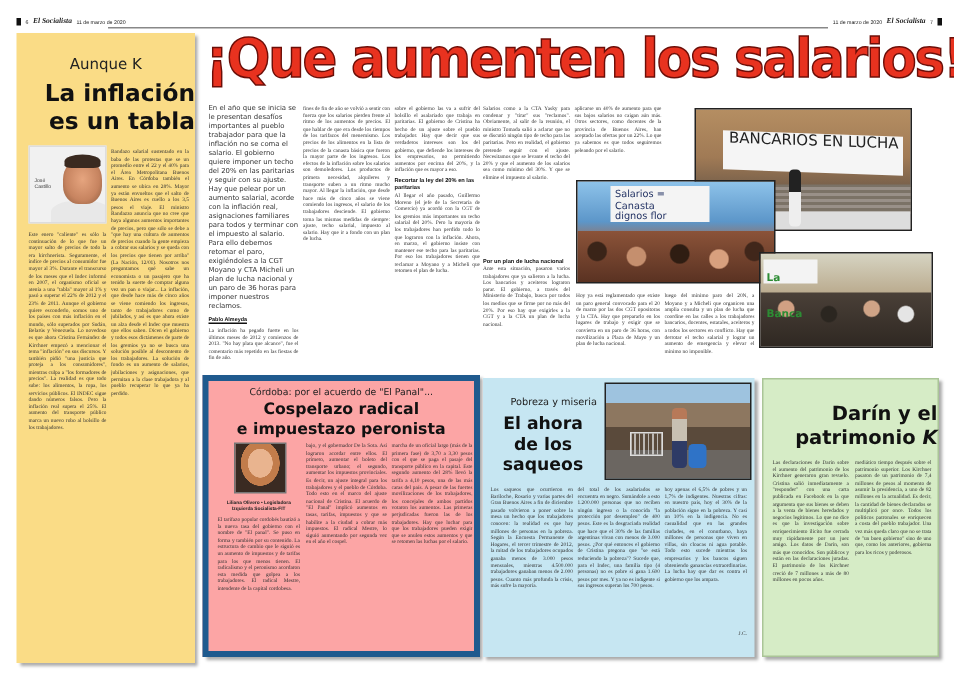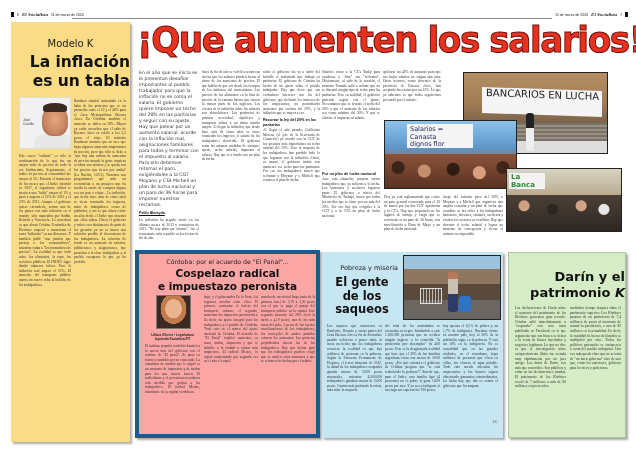--- a/index.html
+++ b/index.html
@@ -40,21 +40,21 @@
   .photo-bancarios .banner { position: absolute; left: 18px; top: 16px; width: 120px; height: 26px; background: #f5f5f5; transform: skewY(2deg); font-family: "DejaVu Sans", sans-serif; font-size: 10px; line-height: 11px; color: #222; padding-left: 4px; }
   .photo-bancarios .steps { position: absolute; left: 40px; top: 50px; width: 105px; height: 20px; background: repeating-linear-gradient(180deg, #7b7266 0 2px, #999088 2px 4px); }
   .photo-bancarios .street { position: absolute; left: 0; bottom: 0; width: 100%; height: 12px; background: #ddd; }
   .photo-bancarios .person { position: absolute; left: 62px; top: 40px; width: 8px; height: 38px; background: linear-gradient(180deg, #222 0 40%, #eee 40% 100%); border-radius: 3px; }
 
   .photo-salarios { left: 384px; top: 120px; width: 133px; height: 69px; background: linear-gradient(180deg, #8ec3ea 0%, #5c96c9 40%, #a36a4f 62%, #6b3e2a 100%); }
   .photo-salarios .sign { position: absolute; left: 22px; top: 3px; width: 66px; height: 24px; background: #f4f4f4; font-family: "DejaVu Sans", sans-serif; font-size: 6.5px; line-height: 7.5px; color: #1b2b5e; padding: 2px 3px; }
   .photo-salarios .crowd { position: absolute; left: 0; bottom: 0; width: 100%; height: 34px; background: radial-gradient(circle at 10% 40%, #3a2418 0 6px, transparent 7px), radial-gradient(circle at 30% 50%, #c58f6e 0 6px, transparent 7px), radial-gradient(circle at 52% 45%, #2f1d12 0 6px, transparent 7px), radial-gradient(circle at 72% 55%, #d8a07e 0 6px, transparent 7px), radial-gradient(circle at 90% 40%, #40261a 0 6px, transparent 7px), linear-gradient(180deg, #8b5339, #5a3222); }
 
   .photo-lasbanca { left: 506px; top: 168px; width: 116px; height: 64px; background: linear-gradient(180deg, #d6d4c2 0%, #b9a98c 45%, #6b5d4e 100%); }
-  .photo-lasbanca .flag { position: absolute; left: 2px; top: 4px; width: 36px; height: 16px; background: #f3f3f3; font-family: "DejaVu Sans", sans-serif; font-weight: bold; font-size: 7px; line-height: 8px; color: #2d8c34; padding-left: 2px; }
+  .photo-lasbanca .flag { position: absolute; left: 2px; top: 4px; width: 36px; height: 16px; background: #f3f3f3; font-family: "DejaVu Sans", sans-serif; font-weight: bold; font-size: 7px; line-height: 24px; color: #2d8c34; padding-left: 2px; }
   .photo-lasbanca .crowd { position: absolute; left: 0; bottom: 0; width: 100%; height: 36px; background: radial-gradient(circle at 15% 30%, #d1a083 0 5px, transparent 6px), radial-gradient(circle at 40% 40%, #2b2620 0 5px, transparent 6px), radial-gradient(circle at 65% 30%, #cfa487 0 5px, transparent 6px), radial-gradient(circle at 85% 40%, #e5e5e5 0 5px, transparent 6px), linear-gradient(180deg, #4a4038, #2f2822); }
 
   
   .cordoba-box { position: absolute; left: 135px; top: 250px; width: 185px; height: 188px; border: 4px solid #1f5a8e; background: #fca5a5; box-shadow: 2px 2px 2px #aaa; }
   .cordoba-kicker { position: absolute; top: 4px; left: 0; right: 0; text-align: center; font-family: "DejaVu Sans", sans-serif; font-size: 6.2px; color: #222; }
   .cordoba-title { position: absolute; top: 13px; left: 0; right: 0; text-align: center; font-family: "DejaVu Sans", sans-serif; font-weight: bold; font-size: 10.5px; line-height: 12.5px; color: #111; }
   .cordoba-photo { position: absolute; left: 17px; top: 41px; width: 35px; height: 34px; background: radial-gradient(ellipse at 50% 40%, #e9b48f 0 35%, #c27c4b 36% 55%, #3a2a22 56%); border: 1px solid #777; }
   .cordoba-caption { position: absolute; left: 6px; top: 79px; width: 55px; text-align: center; font-family: "Liberation Sans", sans-serif; font-weight: bold; font-size: 3.2px; line-height: 4px; color: #222; }
   .cordoba-col { position: absolute; top: 41px; height: 138px; }
 
@@ -89,21 +89,21 @@
 </div>
 <div class="rule-top" style="left:72px; width:480px;"></div>
 <div class="folio folio-right">
   <span>11 de marzo de 2020</span>
   <span class="paper">El Socialista</span>
   <span>7</span>
   <span class="mark"></span>
 </div>
 
 <div class="modelo-box">
-  <div class="modelo-kicker">Modelo K</div>
+  <div class="modelo-kicker">Aunque K</div>
   <div class="modelo-title">
     <div>La inflación</div>
     <div>es un tabla</div>
   </div>
   <div class="modelo-photo">
     <div class="caption" style="width:18px;">José Castillo</div>
     <div class="shirt"></div>
     <div class="face"></div>
     <div class="hair"></div>
   </div>
@@ -160,21 +160,21 @@
   <div class="cordoba-photo"></div>
   <div class="cordoba-caption">Liliana Olivero • Legisladora Izquierda Socialista-FIT</div>
   <div class="cordoba-col text" style="left:6px; top:90px; width:55px; height:88px;">El tarifazo popular cordobés bautizó a la nueva tasa del gobierno con el nombre de "El panal". Se puso en forma y también por su contenido. La estructura de cambio que le siguió es un aumento de impuestos y de tarifas para los que menos tienen. El radicalismo y el peronismo acordaron esta medida que golpea a los trabajadores. El radical Mestre, intendente de la capital cordobesa.</div>
   <div class="cordoba-col text" style="left:65px; width:54px;">bajo, y el gobernador De la Sota. Así lograron acordar entre ellos. El primero, aumentar el boleto del transporte urbano; el segundo, aumentar los impuestos provinciales. Es decir, un ajuste integral para los trabajadores y el pueblo de Córdoba. Todo esto en el marco del ajuste nacional de Cristina. El acuerdo de "El Panal" implicó aumentos en tasas, tarifas, impuestos y que se habilite a la ciudad a cobrar más impuestos. El radical Mestre, lo siguió aumentando por segunda vez en el año el cospel.</div>
   <div class="cordoba-col text" style="left:122px; width:54px;">marcha de un oficial largo (más de la primera fase) de 3,70 a 3,30 pesos con el que se paga el pasaje del transporte público en la capital. Este segundo aumento del 28% llevó la tarifa a 4,10 pesos, una de las más caras del país. A pesar de las fuertes movilizaciones de los trabajadores, los concejales de ambos partidos votaron los aumentos. Las primeras perjudicadas fueron las de los trabajadores. Hay que luchar para que los trabajadores pueden exigir que se anulen estos aumentos y que se retomen las luchas por el salario.</div>
 </div>
 
 <div class="pobreza-box">
   <div class="pobreza-kicker">Pobreza y miseria</div>
   <div class="pobreza-title">
-    <div>El gente</div>
+    <div>El ahora</div>
     <div>de los</div>
     <div>saqueos</div>
   </div>
   <div class="photo photo-saqueos">
     <div class="cart"></div>
     <div class="man"></div>
     <div class="bag"></div>
   </div>
   <div class="pobreza-col text" style="left:5px; width:55px;">Los saqueos que ocurrieron en Bariloche, Rosario y varias partes del Gran Buenos Aires a fin de diciembre pasado volvieron a poner sobre la mesa un hecho que los trabajadores conocen: la realidad es que hay millones de personas en la pobreza. Según la Encuesta Permanente de Hogares, el tercer trimestre de 2012, la mitad de los trabajadores ocupados ganaba menos de 3.000 pesos mensuales, mientras 4.500.000 trabajadores ganaban menos de 2.000 pesos. Cuanto más profunda la crisis, más sufre la mayoría.</div>
   <div class="pobreza-col text" style="left:63px; width:55px;">del total de los asalariados se encuentra en negro. Sumándole a esto 1.200.000 personas que no reciben ningún ingreso o la conocida "la protección por desempleo" de 400 pesos. Este es la desgraciada realidad que hace que el 30% de las familias argentinas vivan con menos de 3.000 pesos. ¿Por qué entonces el gobierno de Cristina pregona que "se está reduciendo la pobreza"? Sucede que, para el Indec, una familia tipo (4 personas) no es pobre si gana 1.600 pesos por mes. Y ya no es indigente si sus ingresos superan los 700 pesos.</div>

